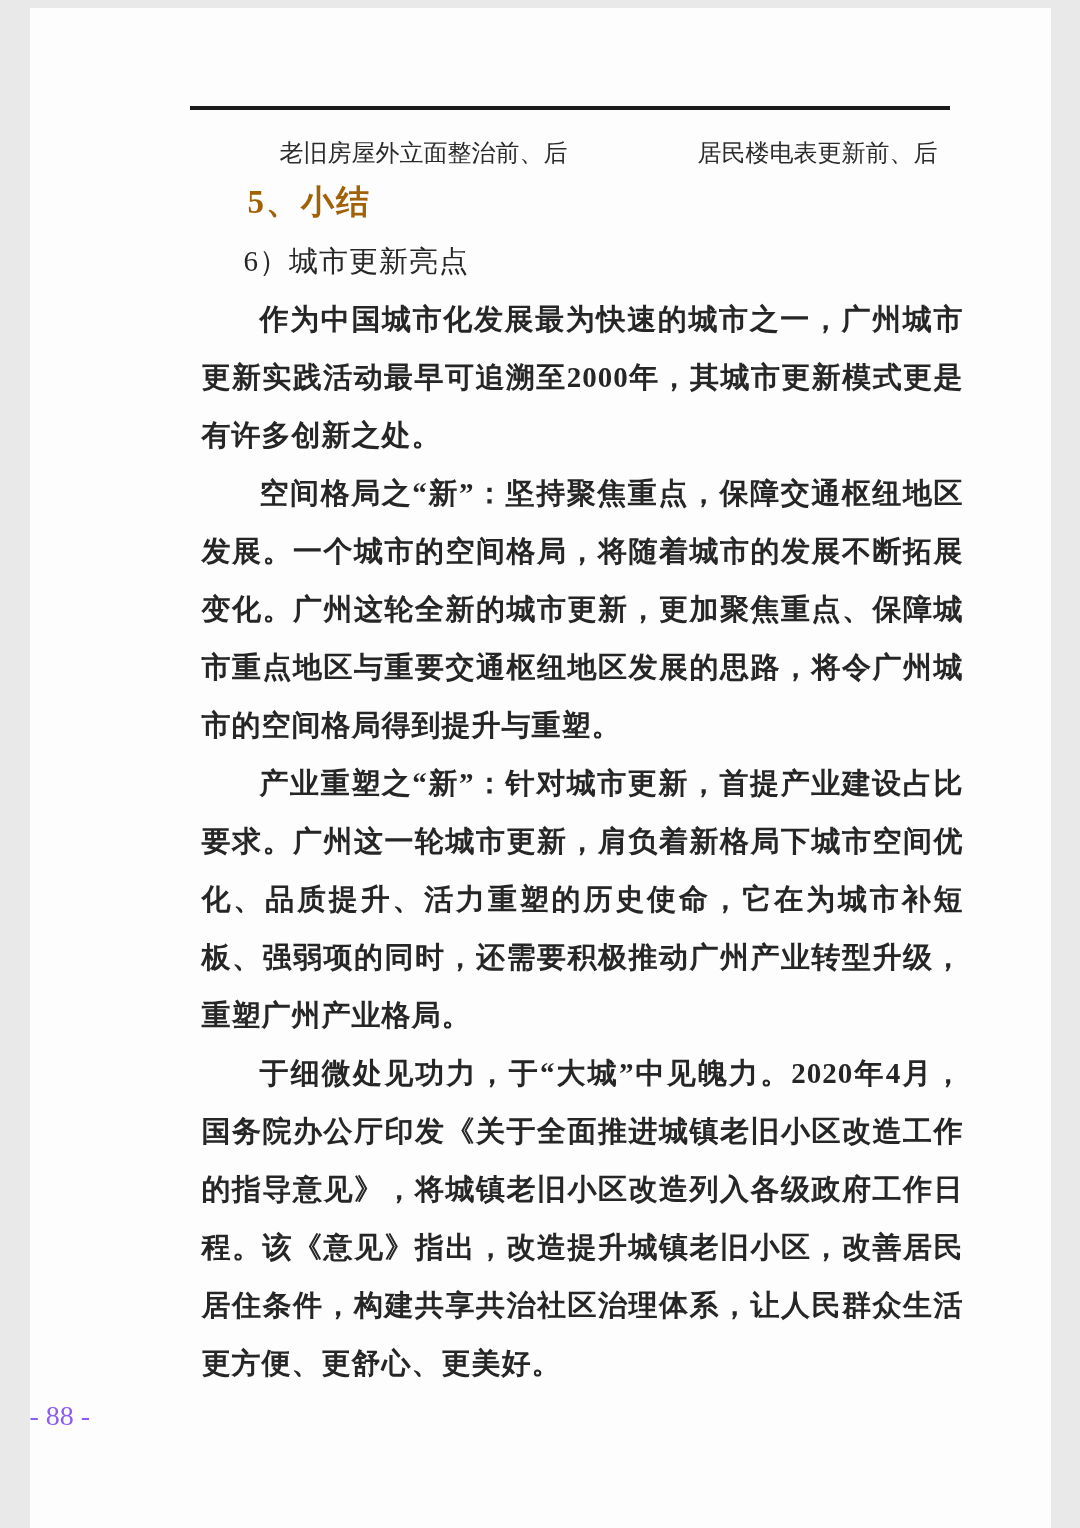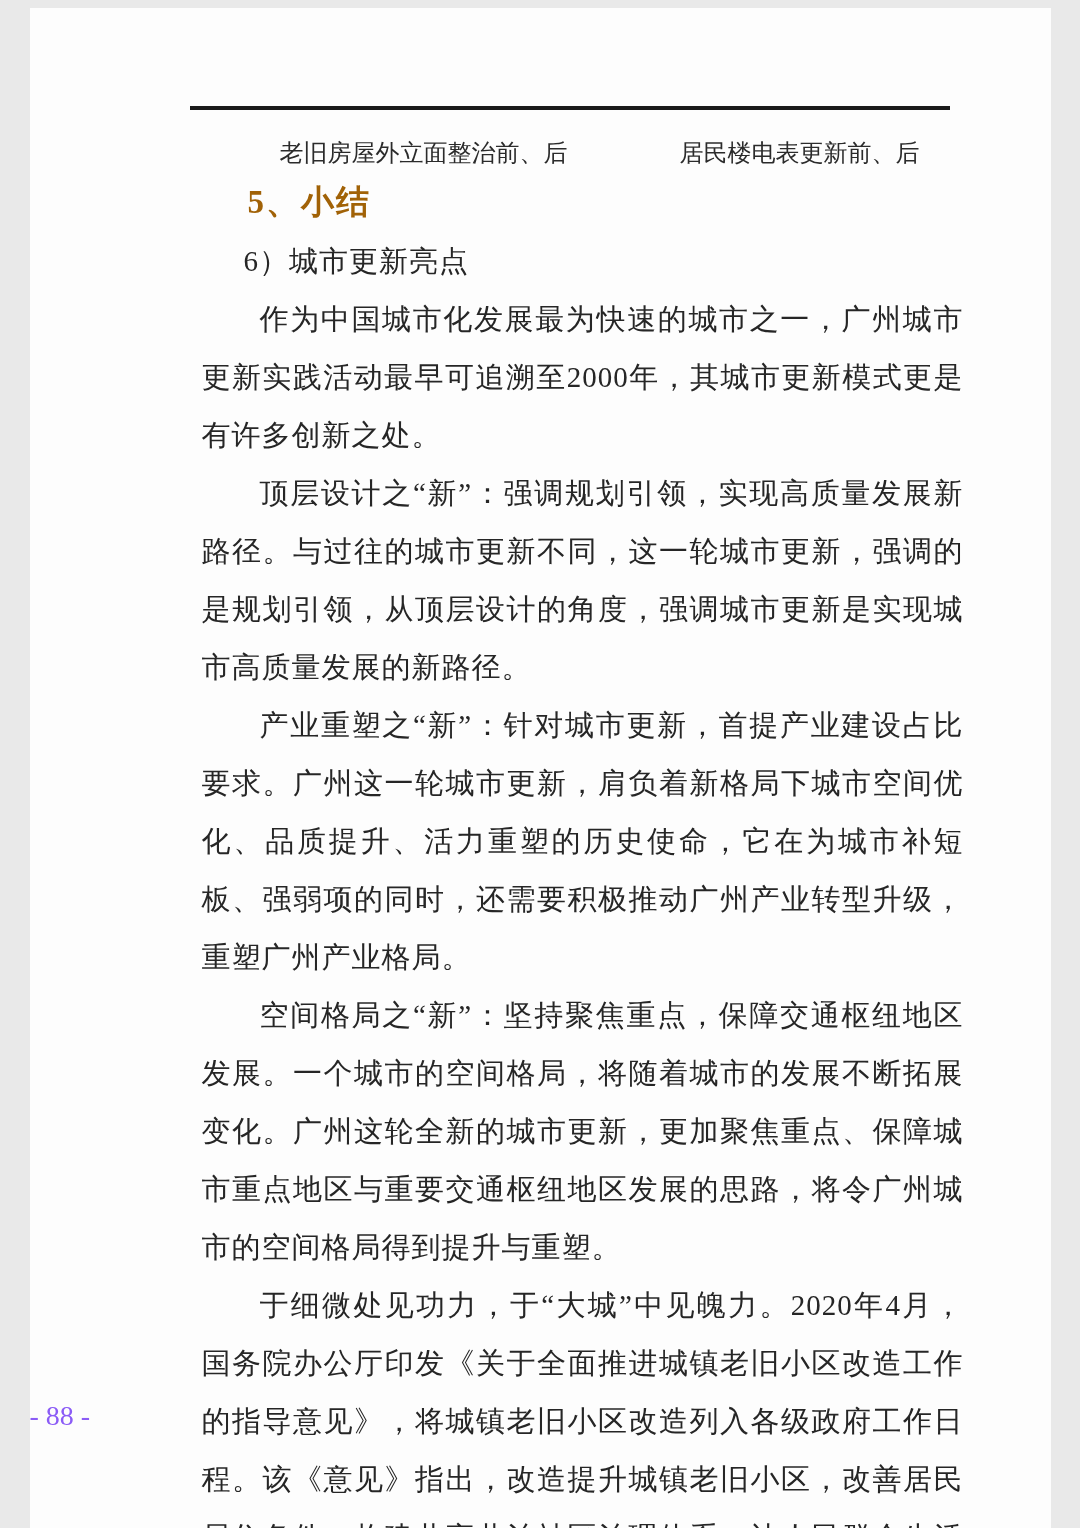--- a/index.html
+++ b/index.html
@@ -25,21 +25,21 @@
     position: absolute;
     top: 128px;
     left: 0;
     width: 1080px;
     height: 36px;
     font-size: 24px;
     line-height: 34px;
     color: #2b2b2b;
   }
   .cap-left  { position: absolute; left: 250px; white-space: nowrap; }
-  .cap-right { position: absolute; left: 650px; white-space: nowrap; }
+  .cap-right { position: absolute; left: 668px; white-space: nowrap; }
   .content {
     position: absolute;
     left: 172px;
     top: 164px;
     width: 762px;
     font-size: 29px;
     line-height: 58px;
     text-align: justify;
     letter-spacing: 1px;
   }
@@ -53,20 +53,21 @@
   }
   .content h3 {
     font-size: 29px;
     font-weight: normal;
     margin: 0 0 0 42px;
     line-height: 58px;
   }
   .content p {
     margin: 0;
     text-indent: 2em;
+    font-weight: bold;
   }
   .page-number {
     position: absolute;
     top: 1392px;
     left: 0;
     width: 1080px;
     text-align: left;
     font-size: 28px;
     color: #8b5cf6;
   }
@@ -82,22 +83,21 @@
     <span class="cap-left">老旧房屋外立面整治前、后</span>
     <span class="cap-right">居民楼电表更新前、后</span>
   </div>
 
   <div class="content">
     <h2>5、小结</h2>
 
     <h3>6）城市更新亮点</h3>
 
     <p>作为中国城市化发展最为快速的城市之一，广州城市更新实践活动最早可追溯至2000年，其城市更新模式更是有许多创新之处。</p>
-    <p>顶层设计之“新”：强调规划引领，实现高质量发展新路径。与过往的城市更新不同，这一轮城市更新，强调的是规划引领，从顶层设计的角度，强调城市更新是实现城市高质量发展的新路径。</p>
+    <p>空间格局之“新”：坚持聚焦重点，保障交通枢纽地区发展。一个城市的空间格局，将随着城市的发展不断拓展变化。广州这轮全新的城市更新，更加聚焦重点、保障城市重点地区与重要交通枢纽地区发展的思路，将令广州城市的空间格局得到提升与重塑。</p>
     <p>产业重塑之“新”：针对城市更新，首提产业建设占比要求。广州这一轮城市更新，肩负着新格局下城市空间优化、品质提升、活力重塑的历史使命，它在为城市补短板、强弱项的同时，还需要积极推动广州产业转型升级，重塑广州产业格局。</p>
-    <p>空间格局之“新”：坚持聚焦重点，保障交通枢纽地区发展。一个城市的空间格局，将随着城市的发展不断拓展变化。广州这轮全新的城市更新，更加聚焦重点、保障城市重点地区与重要交通枢纽地区发展的思路，将令广州城市的空间格局得到提升与重塑。</p>
     <p>于细微处见功力，于“大城”中见魄力。2020年4月，国务院办公厅印发《关于全面推进城镇老旧小区改造工作的指导意见》，将城镇老旧小区改造列入各级政府工作日程。该《意见》指出，改造提升城镇老旧小区，改善居民居住条件，构建共享共治社区治理体系，让人民群众生活更方便、更舒心、更美好。</p>
 
   </div>
 
   <div class="page-number">- 88 -</div>
 
 </div>
 
 </body></html>

